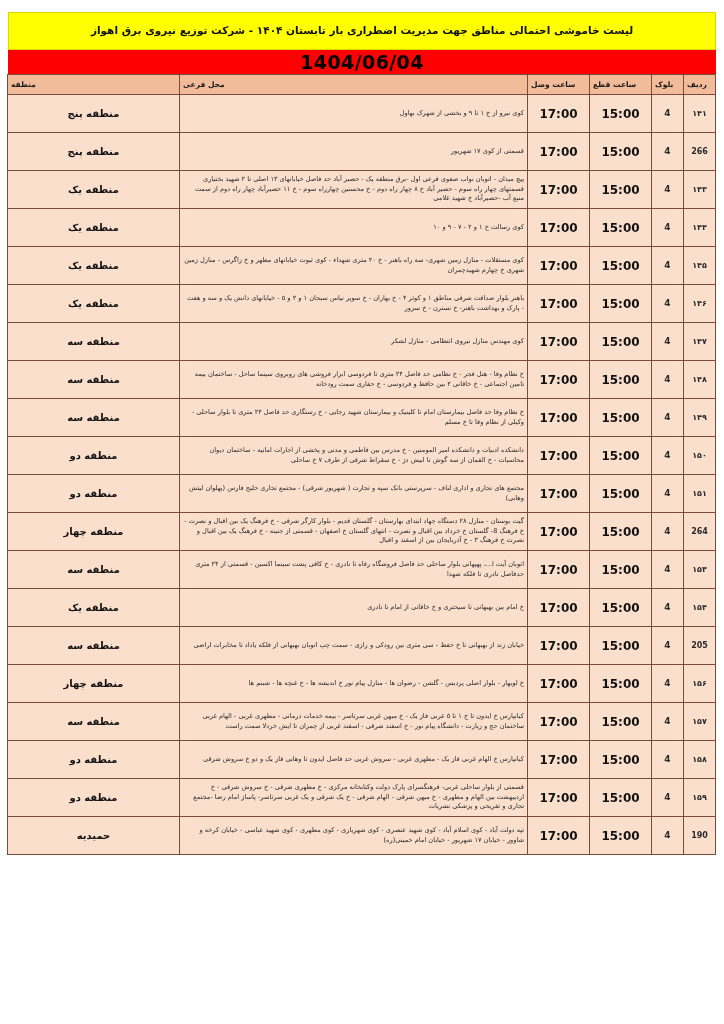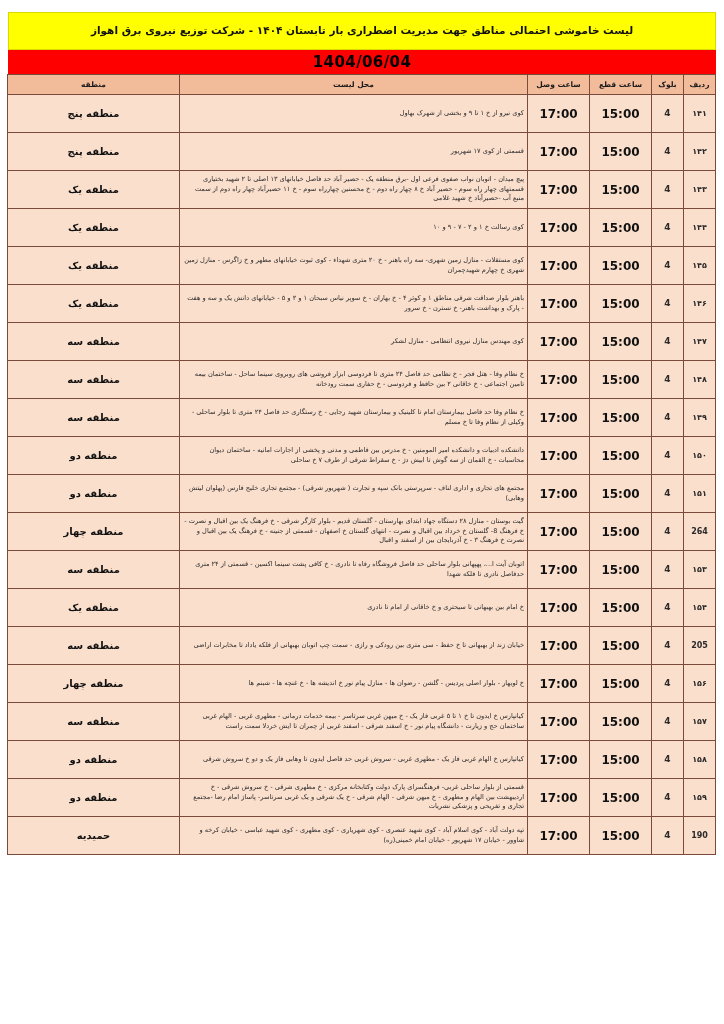--- a/index.html
+++ b/index.html
@@ -51,21 +51,21 @@
   .date-banner {
     background: #ff0000;
     height: 24px;
     display: flex;
     align-items: center;
     justify-content: center;
     border-left: 1px solid #ff0000;
     border-right: 1px solid #ff0000;
   }
   .date-banner .date-text {
-    font-size: 15px;
+    font-size: 19px;
     font-weight: bold;
     color: #000000;
     letter-spacing: 0.4px;
     direction: ltr;
   }
 
   
   table.outage-table {
     width: 100%;
     border-collapse: collapse;
@@ -79,21 +79,21 @@
     vertical-align: middle;
     box-sizing: border-box;
   }
 
   thead th {
     background: #f2bc9b;
     font-size: 7.5px;
     font-weight: bold;
     color: #1a1a1a;
     height: 20px;
-    text-align: center;
+    text-align: left;
   }
 
   
   .col-row   { width: 32px; }
   .col-block { width: 32px; }
   .col-off   { width: 62px; }
   .col-on    { width: 62px; }
   .col-loc   { width: 348px; }
   .col-zone  { width: 172px; }
 
@@ -154,35 +154,35 @@
       <col class="col-on">
       <col class="col-loc">
       <col class="col-zone">
     </colgroup>
     <thead>
       <tr>
         <th>ردیف</th>
         <th>بلوک</th>
         <th>ساعت قطع</th>
         <th>ساعت وصل</th>
-        <th>محل لیست</th>
+        <th>محل فرعی</th>
         <th>منطقه</th>
       </tr>
     </thead>
     <tbody id="table-body">
         <tr>
           <td class="cell-row">۱۴۱</td>
           <td class="cell-block">4</td>
           <td class="cell-off">15:00</td>
           <td class="cell-on">17:00</td>
           <td class="cell-loc">کوی نیرو از خ ۱ تا ۹ و بخشی از شهرک بهاول</td>
           <td class="cell-zone">منطقه پنج</td>
         </tr>
         <tr>
-          <td class="cell-row">۱۴۲</td>
+          <td class="cell-row">266</td>
           <td class="cell-block">4</td>
           <td class="cell-off">15:00</td>
           <td class="cell-on">17:00</td>
           <td class="cell-loc">قسمتی از کوی ۱۷ شهریور</td>
           <td class="cell-zone">منطقه پنج</td>
         </tr>
         <tr>
           <td class="cell-row">۱۴۳</td>
           <td class="cell-block">4</td>
           <td class="cell-off">15:00</td>

